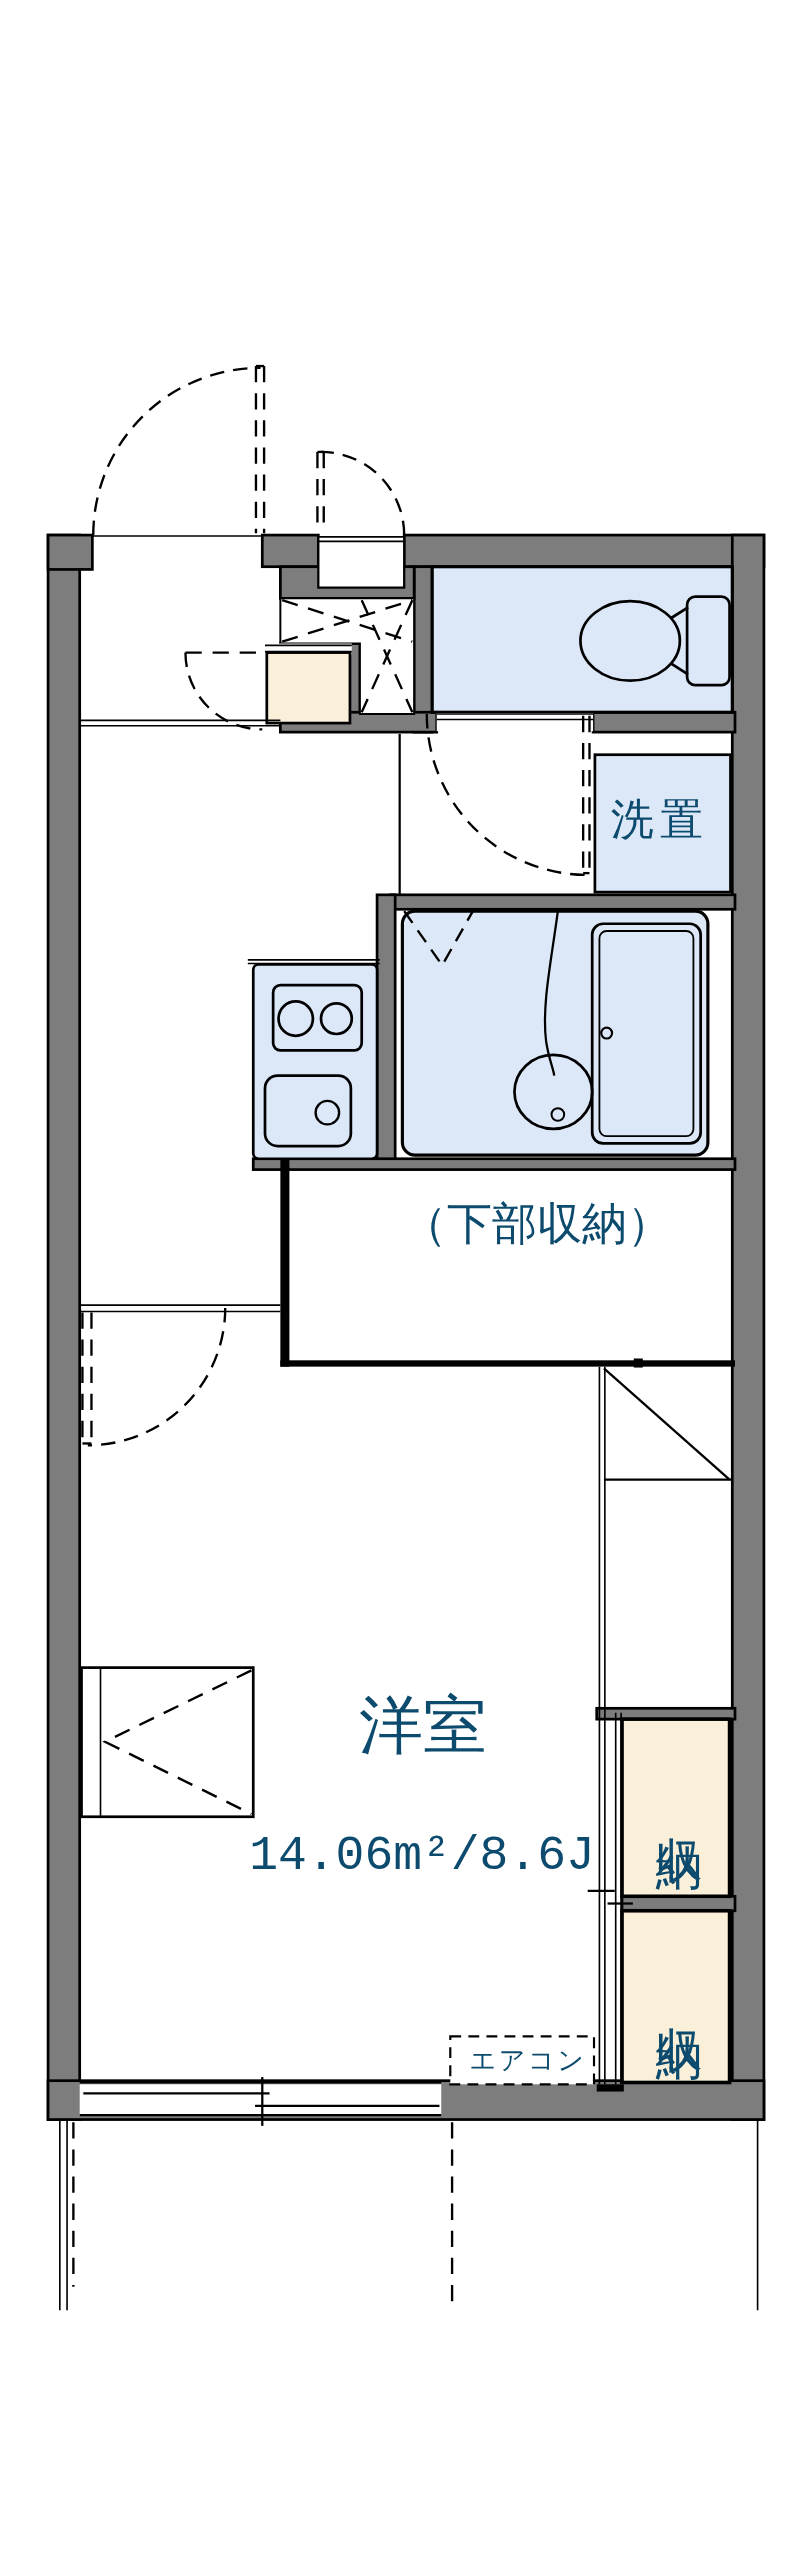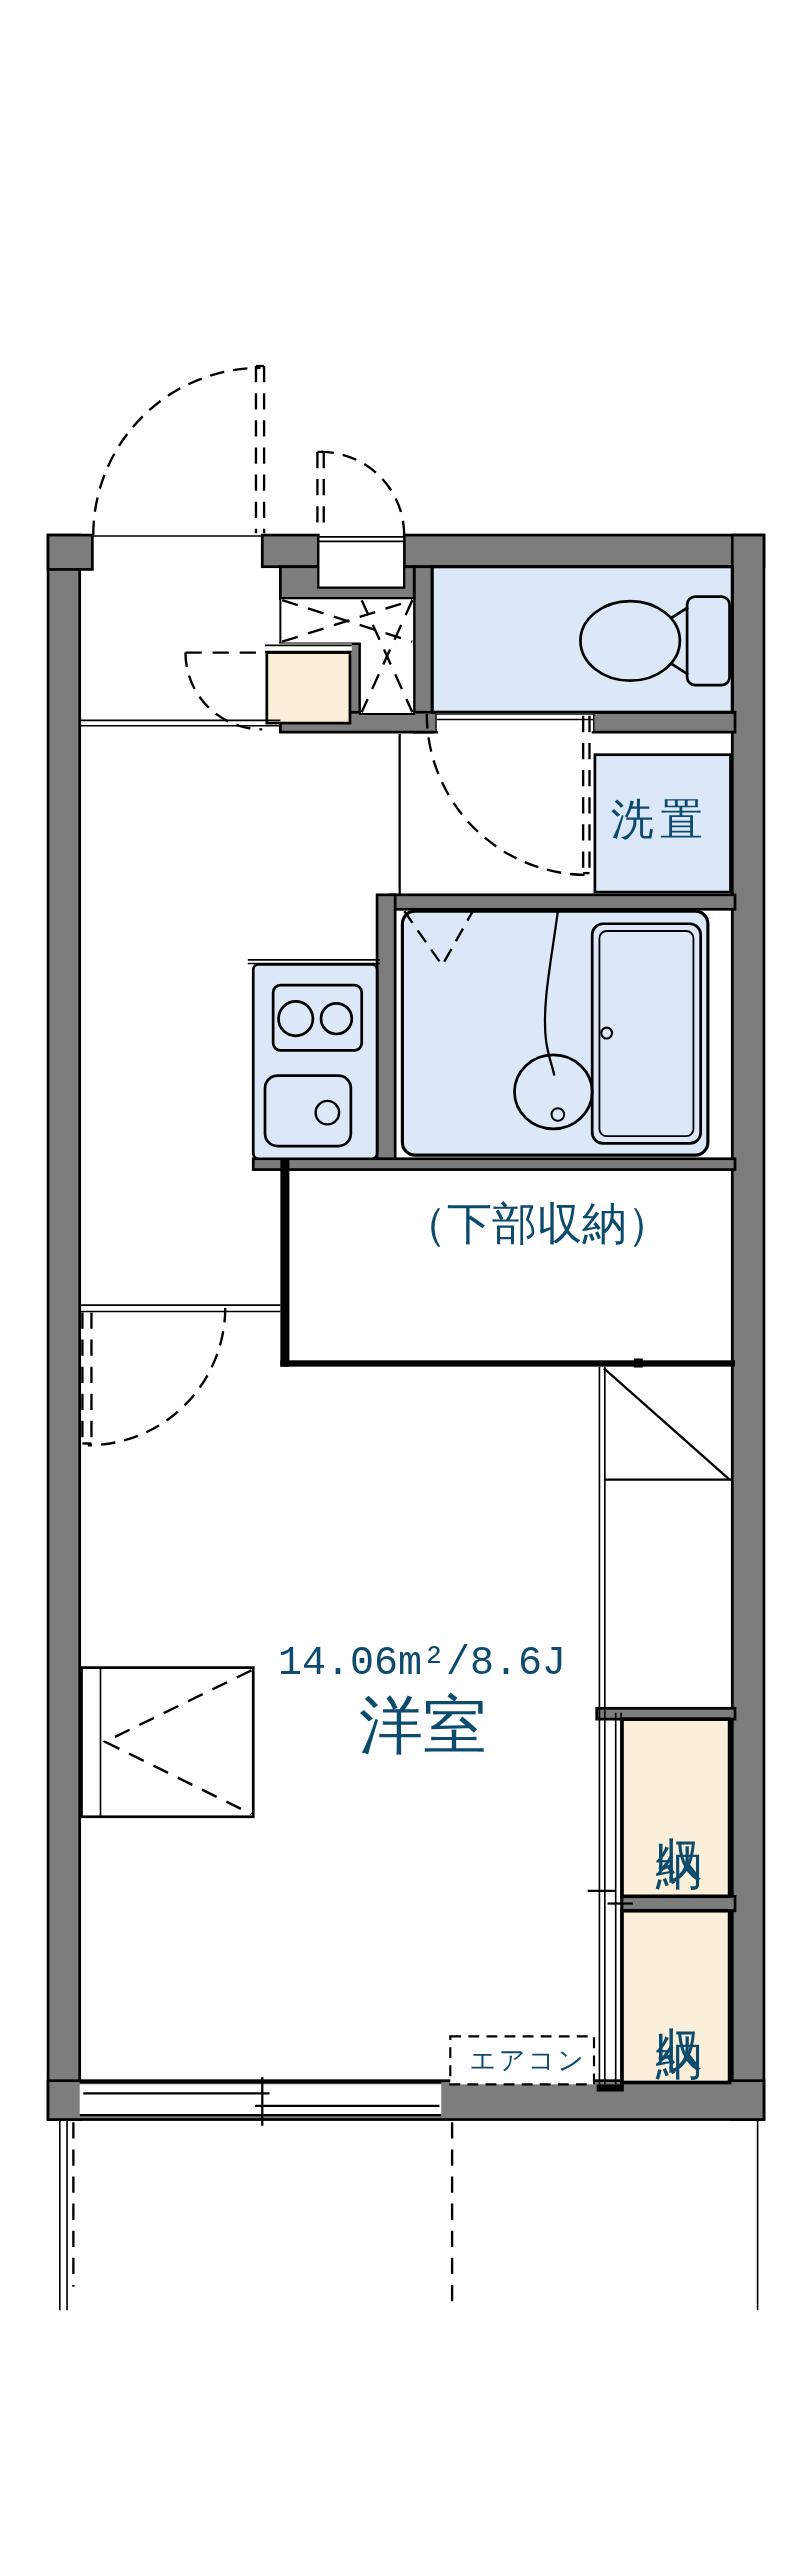--- a/index.html
+++ b/index.html
@@ -200,18 +200,18 @@
     <line class="hair" x1="74" y1="2345" x2="74" y2="2556" stroke-width="2.2"></line>
     <line class="dashx" x1="81" y1="2348" x2="81" y2="2530"></line>
     <line class="dashx" x1="500" y1="2348" x2="500" y2="2556"></line>
     <line class="hair" x1="838" y1="2345" x2="838" y2="2556" stroke-width="2.2"></line>
   </g>
 </svg>
 
   <div class="lbl" style="left:660px;top:822px;font-size:43px;letter-spacing:6.3px;">洗置</div>
   <div class="lbl" style="left:506px;top:1227px;font-size:45px;margin-left:31px;">（下部収納）</div>
   <div class="lbl" style="left:423px;top:1686px;font-size:64px;margin-top:44px;">洋室</div>
-  <div class="lbl" style="left:422px;top:1664px;font-size:40px;">14.06m²/8.6J</div>
+  <div class="lbl" style="left:422px;top:1856px;font-size:48px;">14.06m²/8.6J</div>
   <div class="lbl vert" style="left:676px;top:1808px;font-size:47px;letter-spacing:9px;">収納</div>
   <div class="lbl vert" style="left:676px;top:1998px;font-size:47px;letter-spacing:9px;">収納</div>
   <div class="lbl" style="left:528px;top:2062px;font-size:26px;letter-spacing:2.7px;">エアコン</div>
 </div>
 
 
 </body></html>

